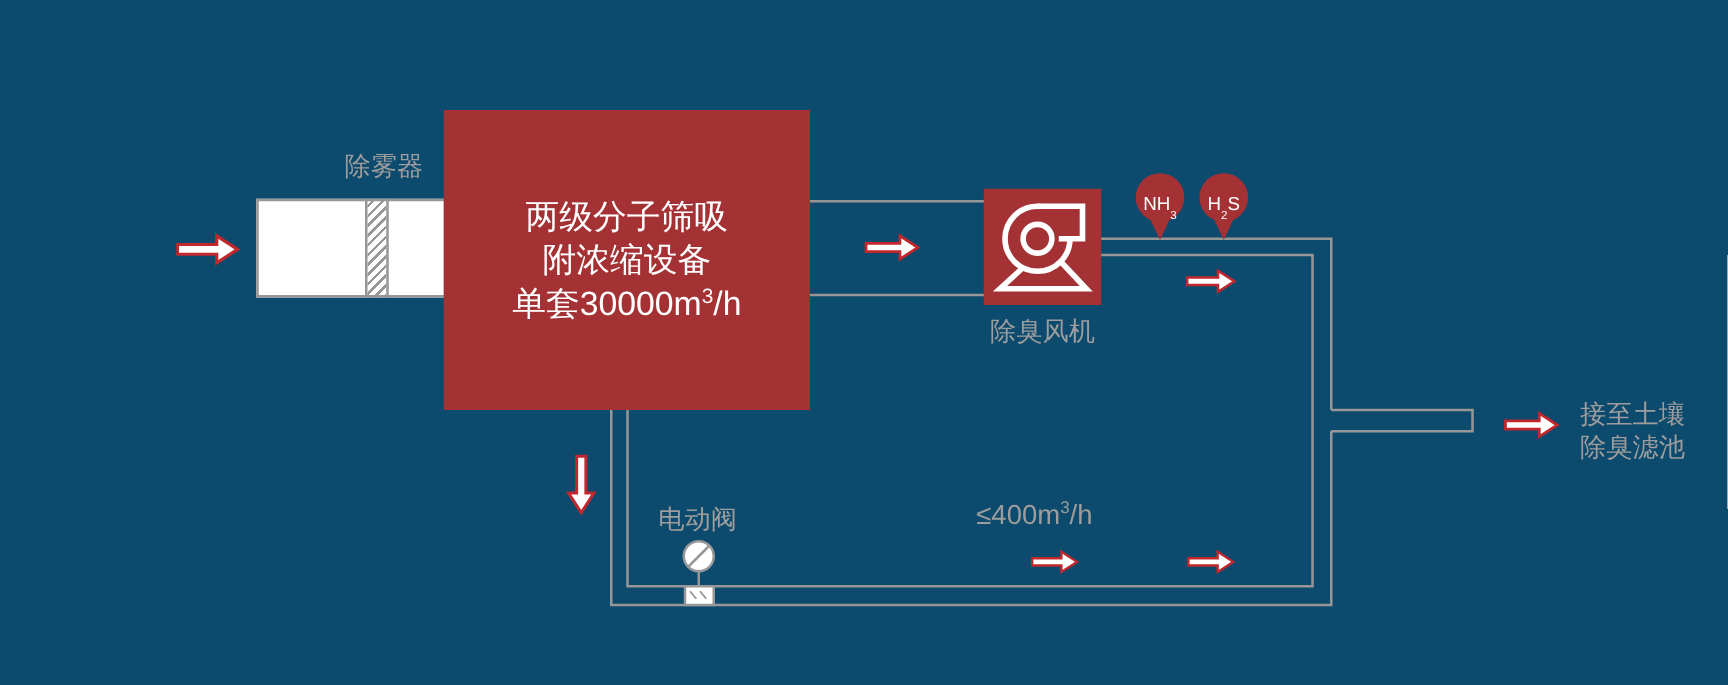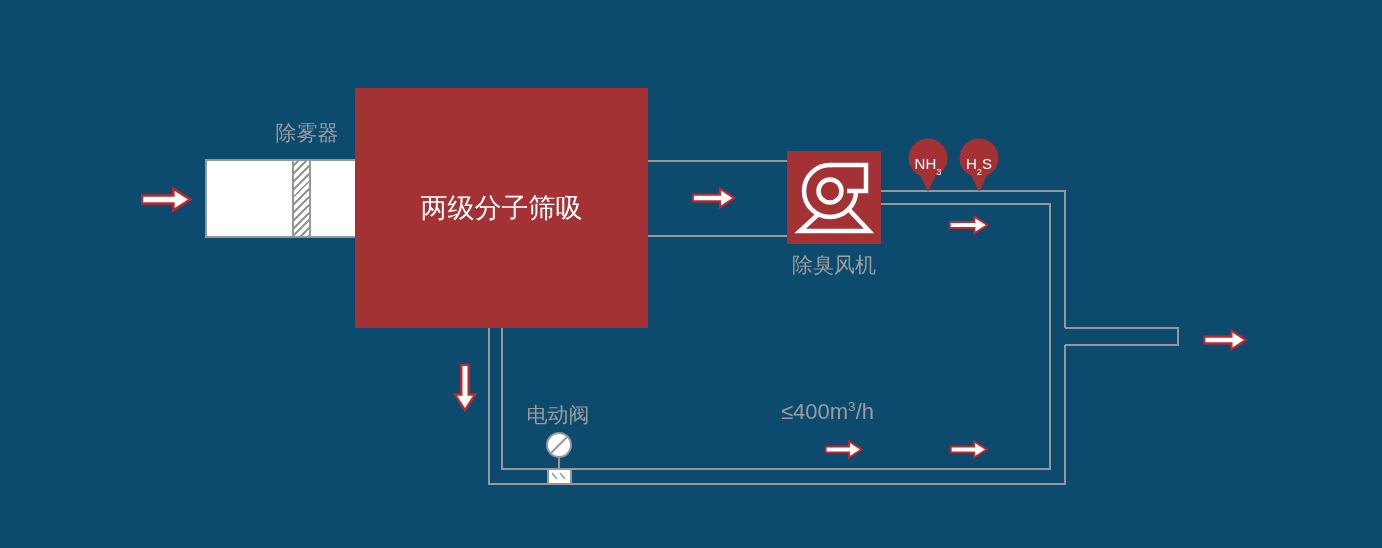--- a/index.html
+++ b/index.html
@@ -74,20 +74,22 @@
     <polygon class="flow-arrow" points="1,9 33,9 33,2 50,13 33,24 33,17 1,17"></polygon>
   </svg>
 
   <div class="abs inlet-duct"></div>
   <div class="abs demister-strip"></div>
   <div class="abs glabel center" style="left:257px;top:119px;width:100px;">除雾器</div>
 
   <div class="abs redbox adsorber-box">
     <div>
       <div>两级分子筛吸</div>
+      <div>附浓缩设备</div>
+      <div><span>单套30000m</span><span class="sup">3</span><span>/h</span></div>
     </div>
   </div>
 
   <svg class="abs" style="left:690px;top:187px;z-index:1;" width="48" height="22" viewBox="0 0 52 26">
     <polygon class="flow-arrow" points="1,9 33,9 33,2 50,13 33,24 33,17 1,17"></polygon>
   </svg>
 
   <div class="abs redbox fan-box">
     <svg width="94" height="93" viewBox="0 0 94 93">
       <path class="fan-icon-stroke" d="M13,80 L82,80 L50,46 Z"></path>
@@ -108,20 +110,24 @@
       <span>S</span>
     </div>
 
   <svg class="abs" style="left:945px;top:215px;z-index:1;" width="48" height="20" viewBox="0 0 52 26">
     <polygon class="flow-arrow" points="1,9 33,9 33,2 50,13 33,24 33,17 1,17"></polygon>
   </svg>
 
   <svg class="abs" style="left:1201px;top:329px;z-index:1;" width="49" height="22" viewBox="0 0 52 26">
     <polygon class="flow-arrow" points="1,9 33,9 33,2 50,13 33,24 33,17 1,17"></polygon>
   </svg>
+  <div class="abs glabel" style="left:1264px;top:318px;line-height:27px;">
+    <div>接至土壤</div>
+    <div>除臭滤池</div>
+  </div>
 
   <svg class="abs" style="left:453px;top:363px;z-index:1;" width="24" height="50" viewBox="0 0 26 52">
     <polygon class="flow-arrow" points="9,1 17,1 17,33 24,33 13,50 2,33 9,33"></polygon>
   </svg>
 
   <div class="abs glabel center" style="left:518px;top:401px;width:80px;">电动阀</div>
 
 
   <div class="abs glabel" style="left:781px;top:399px;font-size:22px;"><span>≤400m</span><span class="sup">3</span><span>/h</span></div>
 

